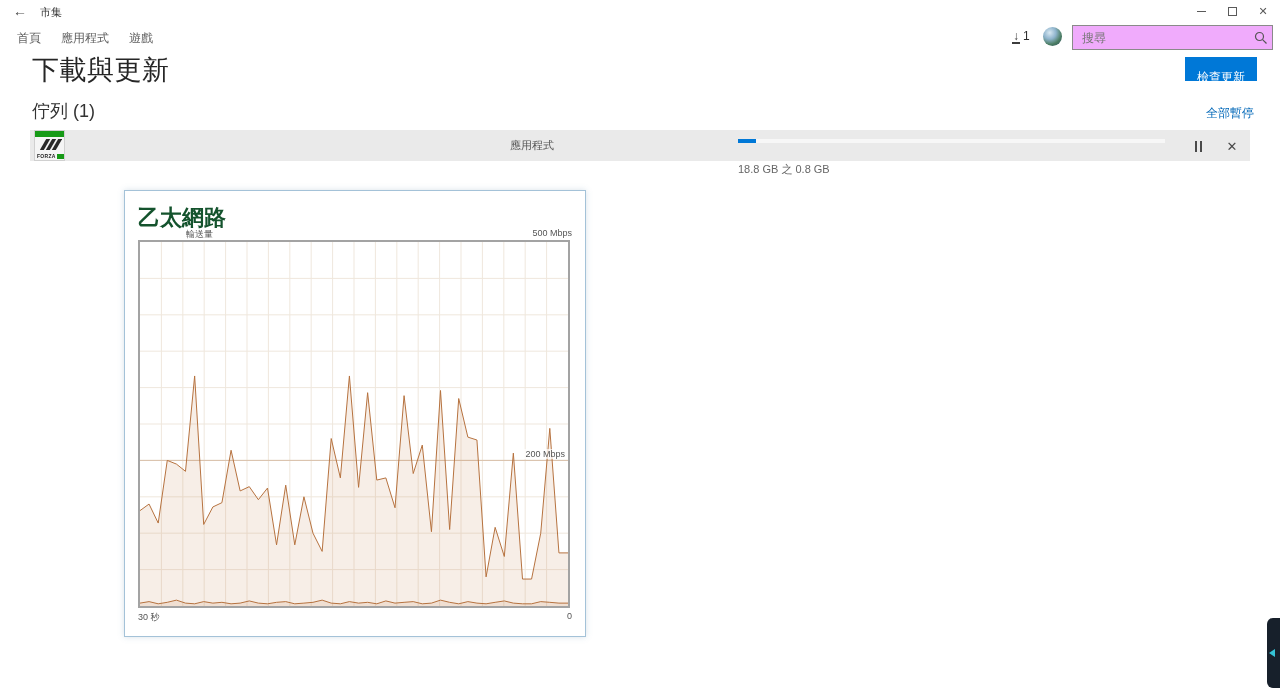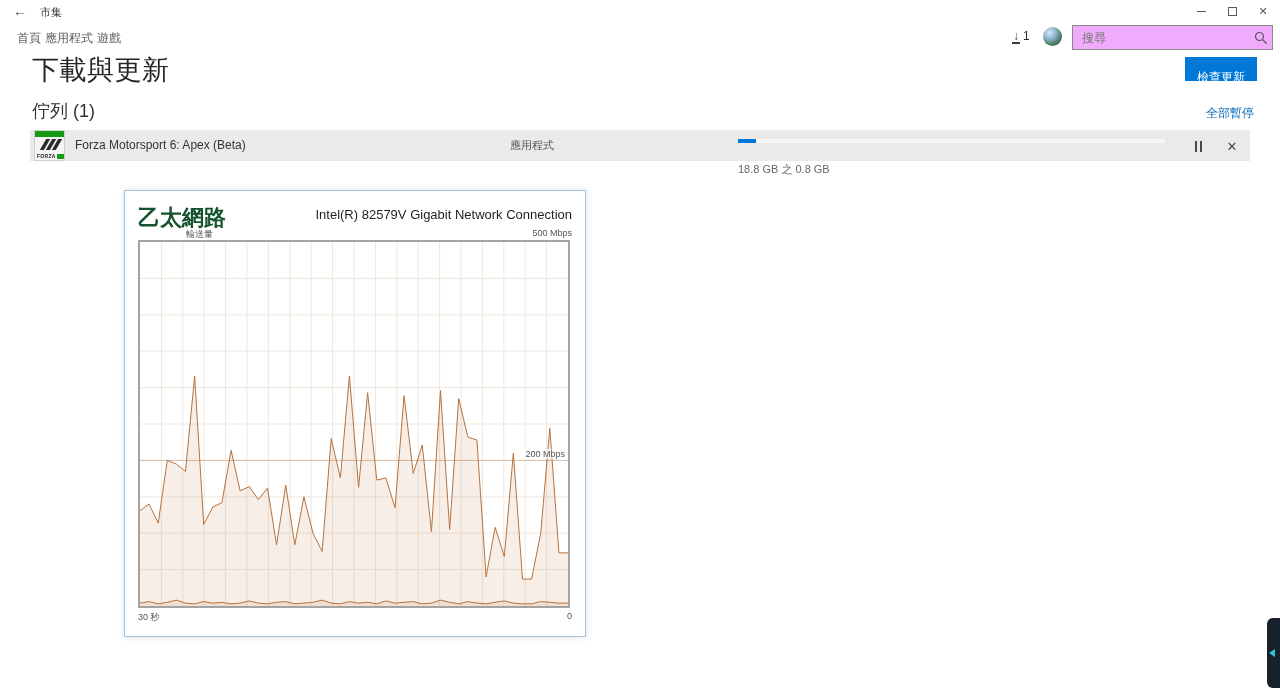--- a/index.html
+++ b/index.html
@@ -13,21 +13,21 @@
   .titlebar-title { left:40px; top:5px; font-size:11px; color:#3c3c3c; }
   .win-btn { top:0; width:30px; height:22px; display:flex; align-items:center;
     justify-content:center; color:#5a5a5a; cursor:pointer; }
   .win-btn.minimize { left:1186px; }
   .win-btn.maximize { left:1217px; }
   .win-btn.close    { left:1248px; font-size:11px; }
   .min-glyph { width:9px; height:1px; background:#5a5a5a; display:block; }
   .max-glyph { width:9px; height:9px; border:1px solid #5a5a5a; display:block; }
 
   
-  .nav { left:17px; top:30px; display:flex; gap:4px; }
+  .nav { left:17px; top:30px; display:flex; gap:20px; }
   .nav-item { font-size:12px; color:#5f5f5f; cursor:pointer; }
   .dl-indicator { left:1012px; top:29px; display:flex; align-items:flex-start; gap:3px;
     cursor:pointer; }
   .dl-arrow-wrap { display:inline-block; border-bottom:2px solid #3c3c3c; padding:0 1px 0 1px;
     line-height:11px; }
   .dl-arrow { font-size:12px; color:#3c3c3c; font-weight:bold; }
   .dl-count { font-size:12px; color:#2d2d2d; }
   .avatar { left:1043px; top:27px; width:19px; height:19px; border-radius:50%;
     background:radial-gradient(circle at 35% 30%, #d8e8f2 0%, #8fb4cd 35%, #4b7d62 65%, #2c4a66 100%);
     cursor:pointer; }
@@ -144,38 +144,36 @@
     <div class="q-icon-stripes">
       <span class="q-stripe" style="left:3px;"></span>
       <span class="q-stripe" style="left:9px;"></span>
       <span class="q-stripe" style="left:15px;"></span>
     </div>
     <div class="q-icon-bottom">
       <span>FORZA</span>
       <span class="q-badge"></span>
     </div>
   </div>
-  <div class="q-name">Forza Motorsport 6: Apex (Beta)</div>
   <div class="q-category">應用程式</div>
   <div class="q-progress-track">
     <div class="q-progress-fill" style="width: 4.3%;"></div>
   </div>
   <div class="q-progress-text">18.8 GB 之 0.8 GB</div>
   <div class="q-pause">
       <span></span>
       <span></span>
     </div>
   <div class="q-close">
       <span>✕</span>
     </div>
 </div>
 
 <div class="abs net-window">
   <div class="net-title">乙太網路</div>
-  <div class="net-subtitle">Intel(R) 82579V Gigabit Network Connection</div>
   <div class="net-ylabel">輸送量</div>
   <div class="net-ymax">500 Mbps</div>
   <div class="chart-box">
     <svg preserveAspectRatio="none" viewBox="0 0 430 366">
         <line x1="21.5" x2="21.5" y1="0" y2="366" stroke="#efe7dd" stroke-width="1"></line>
         <line x1="43.0" x2="43.0" y1="0" y2="366" stroke="#efe7dd" stroke-width="1"></line>
         <line x1="64.5" x2="64.5" y1="0" y2="366" stroke="#efe7dd" stroke-width="1"></line>
         <line x1="86.0" x2="86.0" y1="0" y2="366" stroke="#efe7dd" stroke-width="1"></line>
         <line x1="107.5" x2="107.5" y1="0" y2="366" stroke="#efe7dd" stroke-width="1"></line>
         <line x1="129.0" x2="129.0" y1="0" y2="366" stroke="#efe7dd" stroke-width="1"></line>

